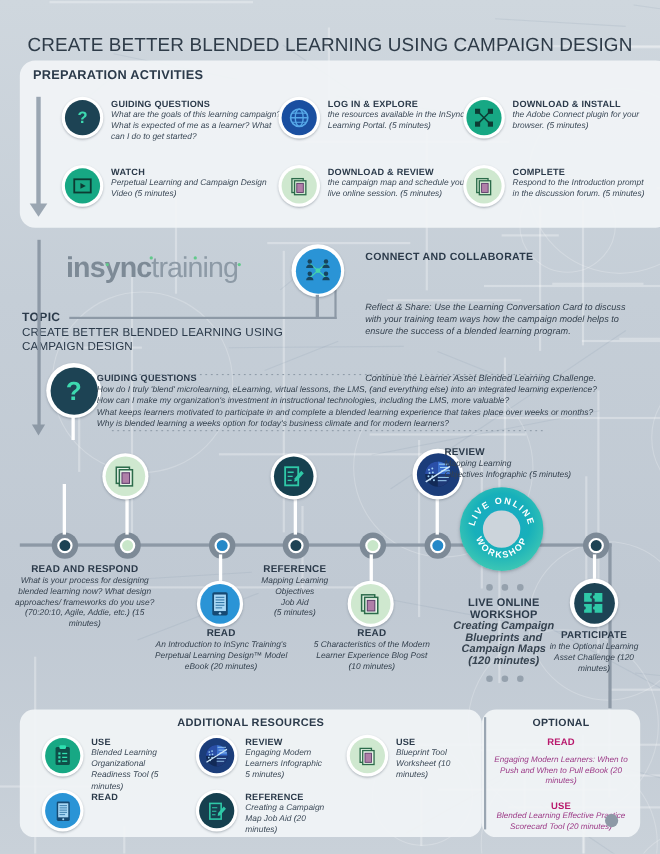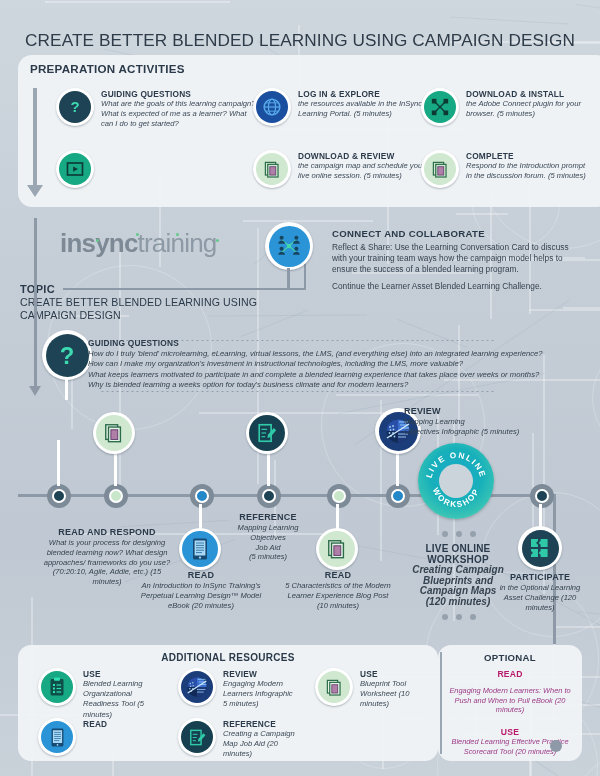--- a/index.html
+++ b/index.html
@@ -134,22 +134,23 @@
     font-size: 10.6px; line-height: 12.6px; letter-spacing: 0.1px; color: #2b3a4a;
   }
 
   
   #cc-title {
     position: absolute; left: 332px; top: 228px;
     font-size: 9.6px; font-weight: bold; letter-spacing: 0.3px; color: #2b3a4a;
   }
   #cc-body { position: absolute; left: 332px; top: 242px; width: 250px; }
   #cc-body p {
-    font-size: 8.3px; line-height: 10.8px; color: #35424f;
+    font-size: 8.3px; font-style: italic; line-height: 10.8px; color: #35424f;
     margin-bottom: 7px;
+    margin-top: 32px;
   }
 
   
   #gq-box { position: absolute; left: 88px; top: 338px; width: 496px; }
   #gq-title {
     font-size: 8.3px; font-weight: bold; letter-spacing: 0.25px; color: #2b3a4a;
     margin-bottom: 1px;
   }
   #gq-box .q {
     font-size: 7.7px; font-style: italic; line-height: 10.4px; color: #35424f;
@@ -355,20 +356,24 @@
 
   <div class="item" style="left:56px; top:150px; width:200px;">
     <div class="badge" style="width:38px;height:38px;">
       <div class="inner" style="width:32px;height:32px;background:#17a884;">
         <svg width="18" height="16" viewBox="0 0 24 20">
           <rect x="2" y="2" width="20" height="16" fill="#17a884" stroke="#0d3b33" stroke-width="2.2"></rect>
           <path d="M9.5 6.5 L16 10 L9.5 13.5 Z" fill="#0d3b33"></path>
         </svg>
       </div>
     </div>
+    <div class="txt">
+      <div class="ttl">WATCH</div>
+      <div class="desc">Perpetual Learning and Campaign Design Video (5 minutes)</div>
+    </div>
   </div>
 
   <div class="item" style="left:253px; top:88px; width:170px;">
     <div class="badge" style="width:38px;height:38px;">
       <div class="inner" style="width:32px;height:32px;background:#1a4fa0;">
         <svg width="20" height="20" viewBox="0 0 24 24">
           <circle cx="12" cy="12" r="9.4" fill="none" stroke="#56a8e8" stroke-width="1.8"></circle>
           <ellipse cx="12" cy="12" rx="4.3" ry="9.4" fill="none" stroke="#56a8e8" stroke-width="1.5"></ellipse>
           <line x1="2.6" y1="12" x2="21.4" y2="12" stroke="#56a8e8" stroke-width="1.5"></line>
           <line x1="4" y1="7" x2="20" y2="7" stroke="#56a8e8" stroke-width="1.2"></line>
@@ -586,21 +591,21 @@
       </svg>
     </div>
   </div>
 
   <div class="tl-label" style="left:404px;top:406px;width:190px;text-align:left;">
     <div class="ttl">REVIEW</div>
     <div class="desc" style="white-space:pre-line;">Mapping Learning
 Objectives Infographic (5 minutes)</div>
   </div>
 
-  <div class="tl-label" style="left:42px;top:512px;width:130px;margin-top:15px;">
+  <div class="tl-label" style="left:12px;top:512px;width:130px;">
     <div class="ttl">READ AND RESPOND</div>
     <div class="desc">What is your process for designing blended learning now? What design approaches/ frameworks do you use? (70:20:10, Agile, Addie, etc.) (15 minutes)</div>
   </div>
 
   <div class="badge" style="position:absolute;left:179px;top:528px;width:42px;height:42px;">
     <div class="inner" style="width:36px;height:36px;background:#2a94d6;">
       <svg width="20" height="24" viewBox="0 0 20 24">
         <rect x="3" y="1.5" width="14" height="21" rx="1.6" fill="#164a73"></rect>
         <rect x="4.6" y="3.5" width="10.8" height="15" fill="#a9d8f5"></rect>
         <g stroke="#2a6fa0" stroke-width="0.9">

